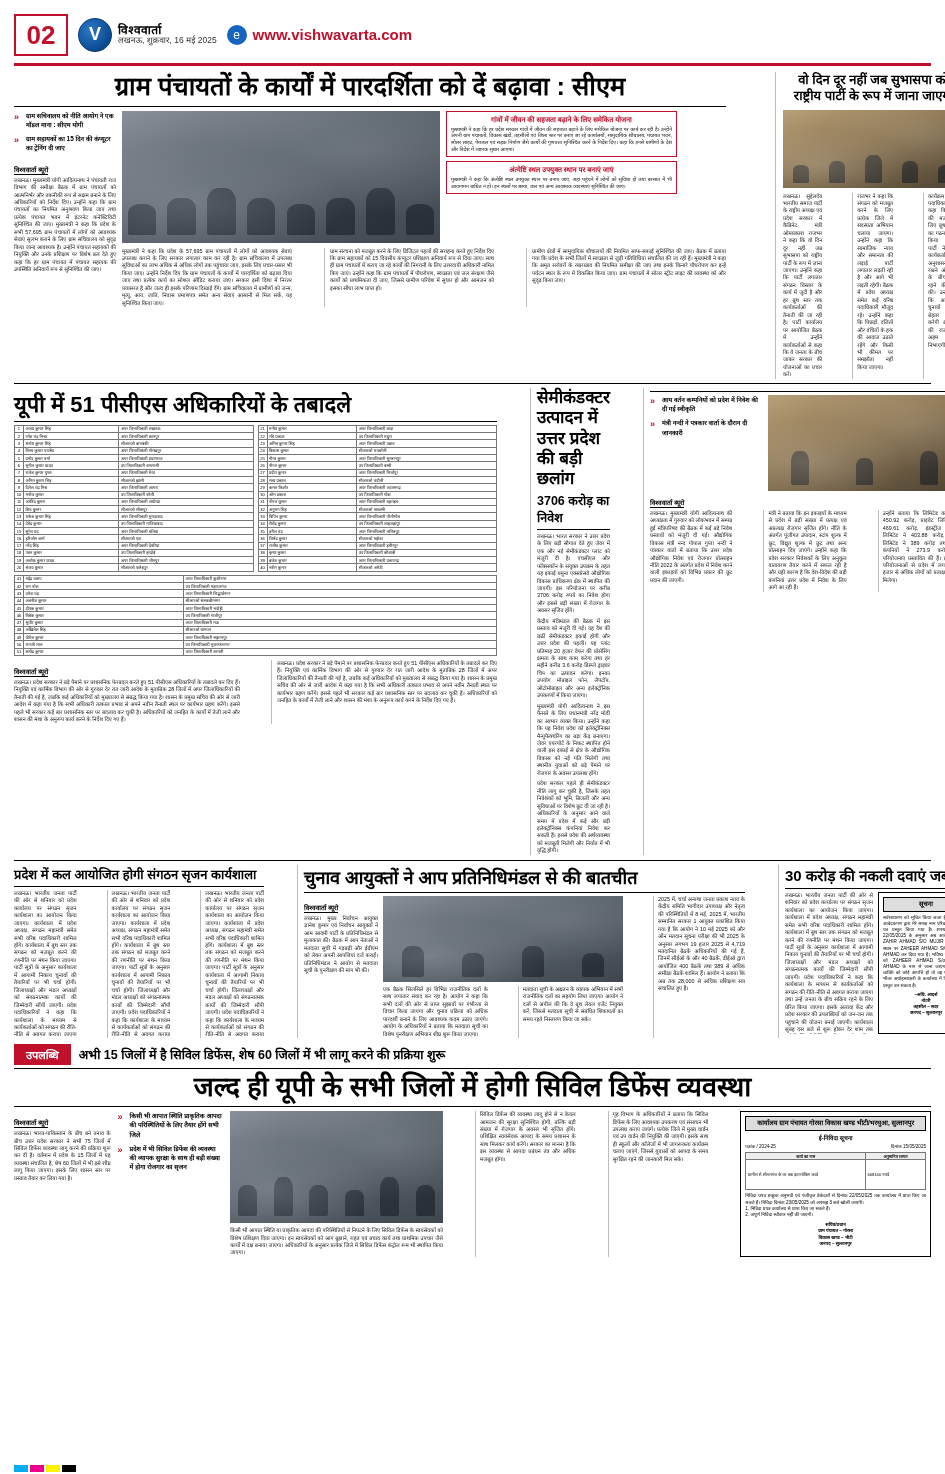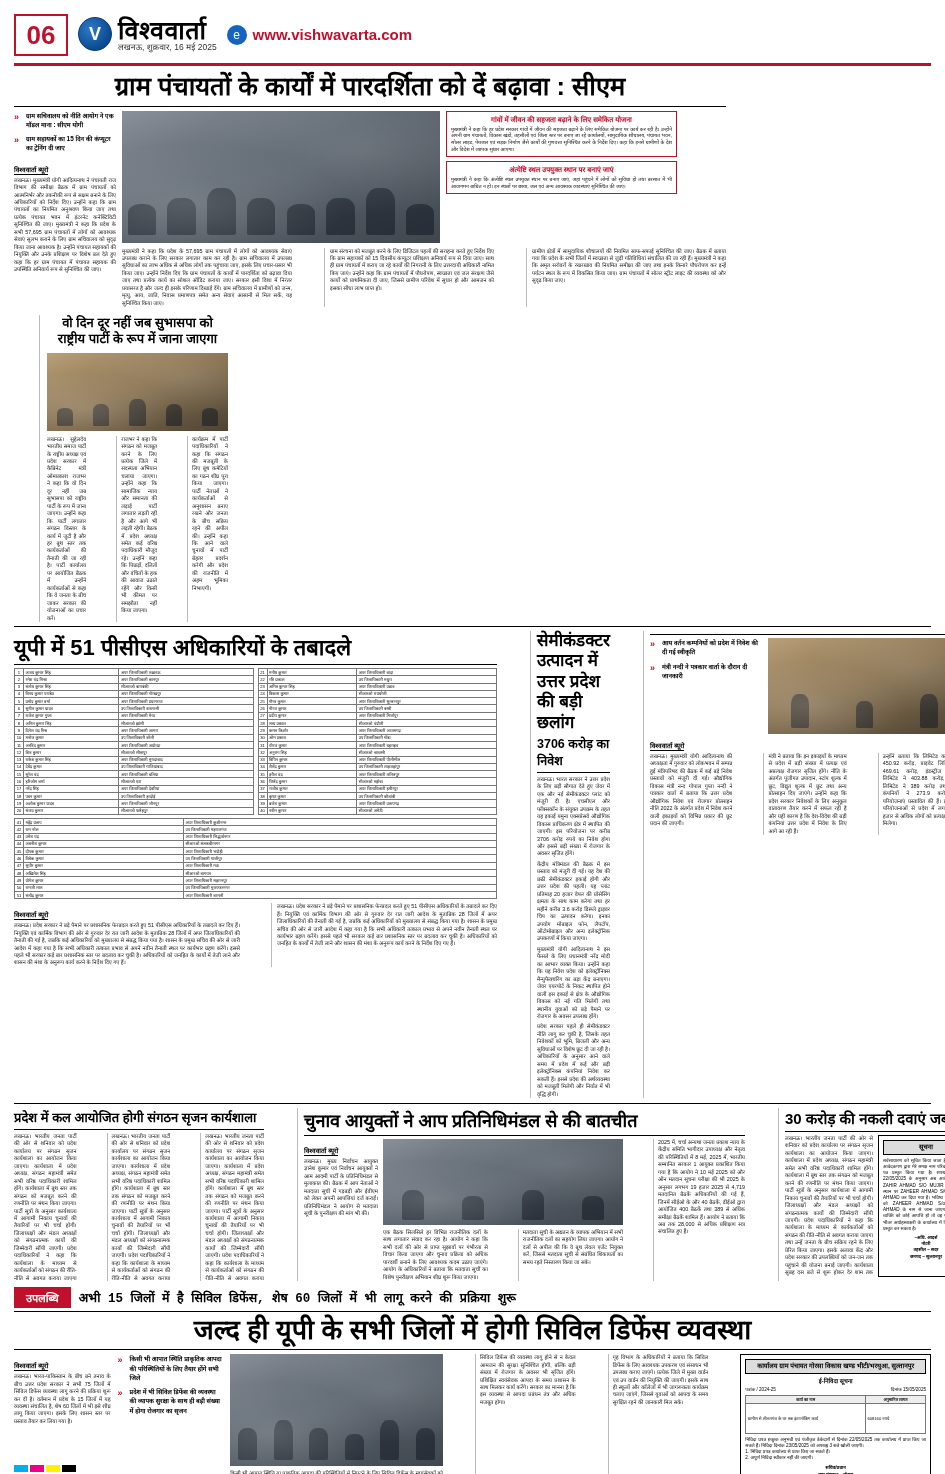--- a/index.html
+++ b/index.html
@@ -36,21 +36,21 @@
   }
   .logo-wrap { display:flex; align-items:center; gap:6px; }
   .logo-mark {
     width:34px;height:34px;border-radius:50%;
     background:radial-gradient(circle at 35% 35%, #2c7ac9 0%, #0b4a8f 70%);
     color:#fff;font-weight:bold;font-size:18px;
     display:flex;align-items:center;justify-content:center;
     border:1px solid #083a70;
   }
   .logo-text { line-height:1.05; }
-  .logo-title { font-size:25px; font-weight:bold; letter-spacing:.5px; }
+  .logo-title { font-size:12px; font-weight:bold; letter-spacing:.5px; }
   .logo-sub { font-size:8.5px; color:#333; }
   .mast-center {
     flex:1; text-align:center;
     font-size:27px; font-weight:bold; letter-spacing:.5px;
   }
   .mast-right { display:flex; align-items:center; gap:6px; }
   .globe {
     width:20px;height:20px;border-radius:50%;
     background:#1565c0; color:#fff; font-size:12px;
     display:flex;align-items:center;justify-content:center;
@@ -93,21 +93,21 @@
   .fig.l { height:88%; }
   .fig.s { height:58%; }
 
   .redbox {
     border:1px solid #c0102c; padding:3px 4px;
   }
   .redbox .rb-title { color:#c0102c; font-weight:bold; font-size:7px; text-align:center; margin-bottom:2px; }
 
   
   .lead {
-    display:flex; gap:8px;flex-direction:column;
+    display:flex; gap:24px;
   }
   .lead-left { width:712px; }
   .lead-right { width:189px; }
   .lead-h1 { font-size:25.5px; text-align:center; }
   .lead-h2 { font-size:14.5px; text-align:center; font-weight:bold; margin-top:4px; }
 
   .right-head { font-size:13px; font-weight:bold; line-height:1.25; text-align:center; }
 
   .sec-title { font-size:22px; font-weight:bold; }
   .sec-title.sm { font-size:19px; }
@@ -117,39 +117,39 @@
     border-collapse:collapse; width:100%; font-size:4.1px; line-height:1.25;
   }
   table.xfer td, table.xfer th { border:.5px solid #777; padding:.6px 1.5px; }
   table.xfer th { background:#eee; font-weight:bold; }
   table.xfer td.num { width:9px; text-align:center; }
 
   .ad-box { border:1px solid #000; padding:4px; font-size:5px; line-height:1.35; }
   .ad-title { text-align:center; font-weight:bold; font-size:6.5px; background:#ddd; border:1px solid #000; padding:2px; margin-bottom:3px; }
 
   .achv {
-    display:flex; align-items:center; gap:8px; margin-top:6px;font-family:Liberation Mono, monospace;
+    display:flex; align-items:center; gap:8px; margin-top:6px;
   }
   .achv-badge { background:#c0102c; color:#fff; font-weight:bold; font-size:11px; padding:3px 12px; }
   .achv-text { font-weight:bold; font-size:12.5px; }
 
   .cmyk { position:absolute; left:14px; bottom:2px; display:flex; gap:2px; }
   .cmyk span { width:14px;height:7px;display:block; }
 
   .tiny { font-size:4.6px; line-height:1.35; text-align:justify;}
   .center { text-align:center; }
   .b { font-weight:bold; }
 </style>
 </head>
 <body>
 
 <div class="page">
 
   <div class="masthead">
-    <div class="page-num">06</div>
+    <div class="page-num">02</div>
     <div class="logo-wrap">
       <div class="logo-mark">V</div>
       <div class="logo-text">
         <div class="logo-title">विश्ववार्ता</div>
         <div class="logo-sub">लखनऊ,  शुक्रवार, 16 मई 2025</div>
       </div>
     </div>
     <div class="mast-right">
       <span class="globe">e</span>
       <span class="site-url">www.vishwavarta.com</span>

